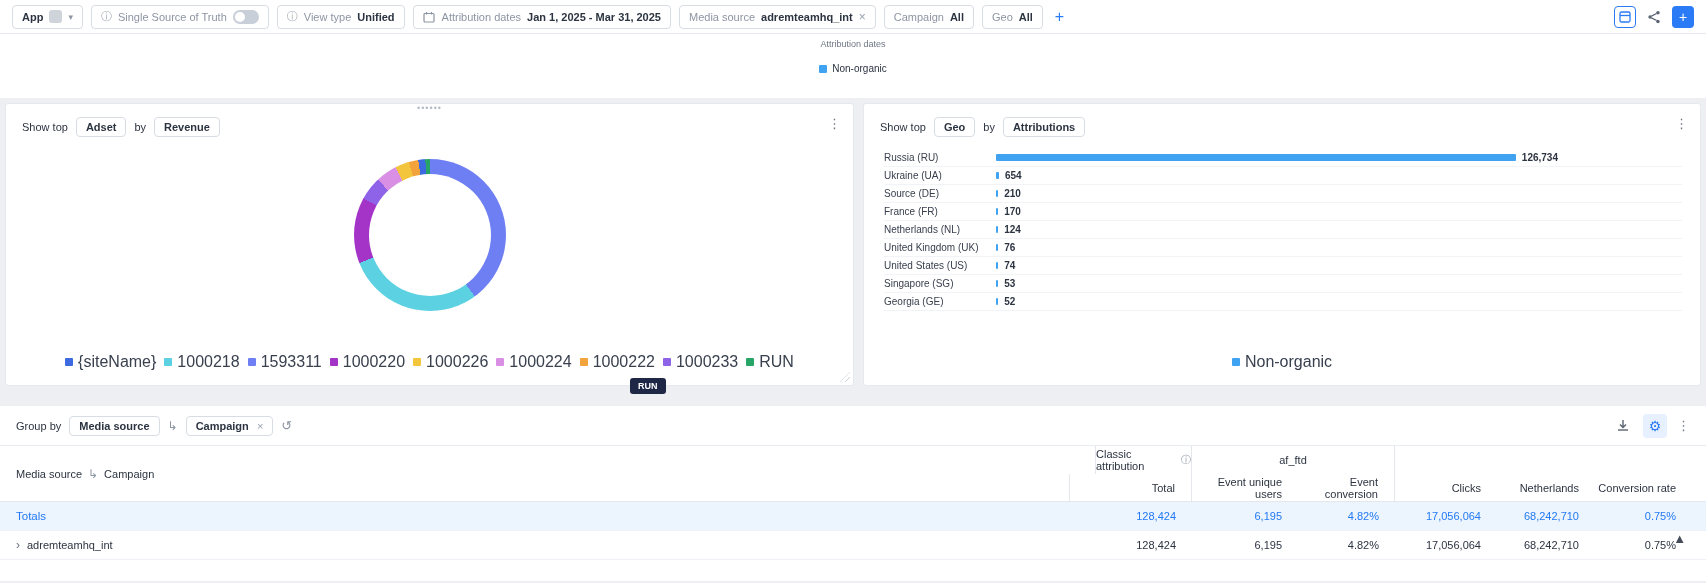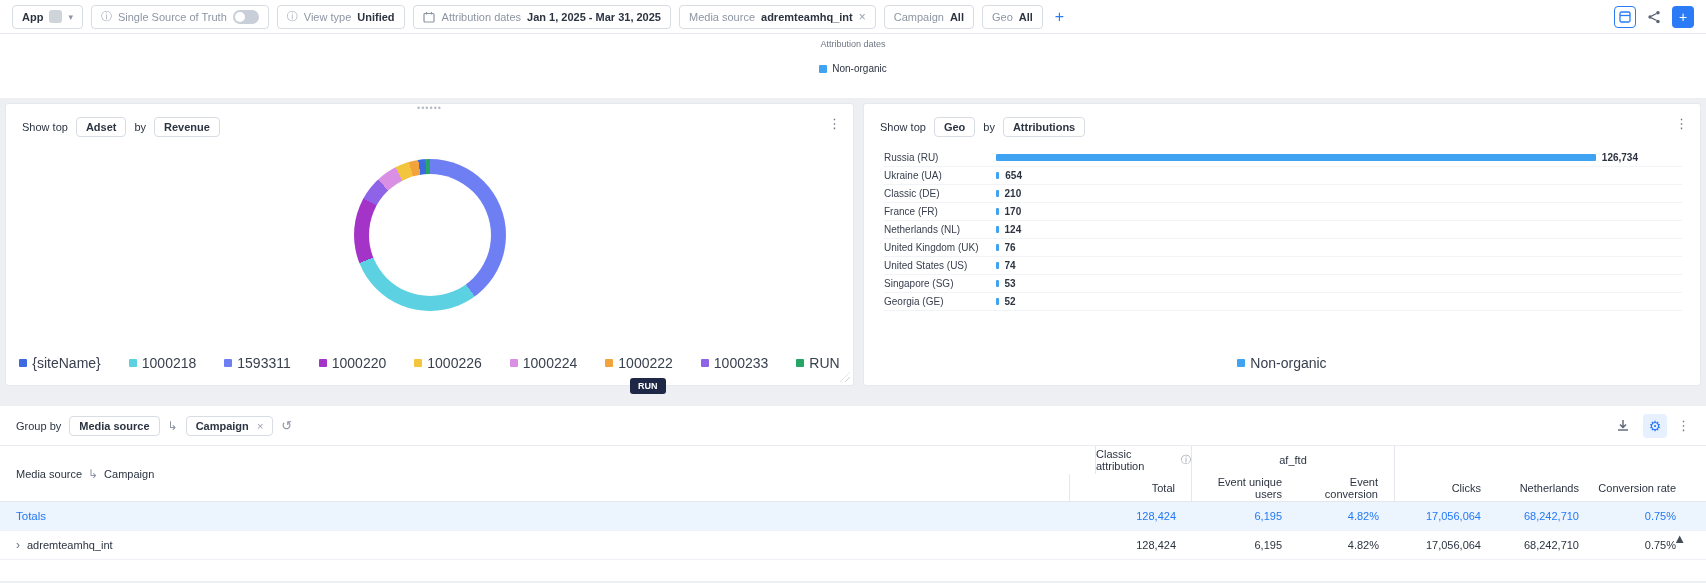--- a/index.html
+++ b/index.html
@@ -41,32 +41,32 @@
   .drag-dots { position:absolute; top:-1px; left:50%; transform:translateX(-50%);
     color:#b4bac4; font-size:9px; letter-spacing:1px; }
   .drag-dots::before { content:"\2022 \2022 \2022 \2022 \2022 \2022"; }
   .w-head { display:flex; align-items:center; gap:8px; padding:13px 16px 0; font-size:11px; }
   .dim-chip { border:1px solid #d8dde4; border-radius:4px; padding:3px 9px; font-size:11px; font-weight:700; background:#fff; cursor:pointer; }
   .kebab { position:absolute; top:12px; right:12px; color:#6e7684; font-size:13px; cursor:pointer; }
   .donut-area { display:flex; justify-content:center; margin-top:22px; }
   .donut { width:152px; height:152px; border-radius:50%; position:relative; }
   .donut::after { content:""; position:absolute; inset:15px; background:#fff; border-radius:50%; }
   .c-legend { position:absolute; bottom:14px; left:0; right:0; display:flex; justify-content:center;
-    gap:28px; font-size:14px; color:#39404e; align-items:center; }
+    gap:8px; font-size:16px; color:#39404e; align-items:center; }
   .pl-item { display:flex; gap:5px; align-items:center; }
   .resize { position:absolute; right:3px; bottom:3px; width:10px; height:10px;
     background:repeating-linear-gradient(-45deg, transparent 0 3px, #c7cdd5 3px 4px);
     clip-path:polygon(100% 0, 100% 100%, 0 100%); cursor:nwse-resize; }
   .tooltip { position:absolute; bottom:-9px; left:624px; background:#1f2747; color:#fff;
     font-size:9px; font-weight:700; padding:3px 8px; border-radius:3px; z-index:5; }
   
   .geo-chart { margin:12px 18px 0 20px; }
   .geo-row { display:flex; align-items:center; height:18px; border-bottom:1px solid #f1f3f7; }
   .geo-label { width:112px; font-size:10px; color:#39404e; flex:none; }
-  .geo-track { width:642px; flex:none; display:flex; align-items:center; }
+  .geo-track { width:562px; flex:none; display:flex; align-items:center; }
   .geo-bar { height:7px; border-radius:1px; min-width:2px; }
   .geo-val { margin-left:6px; font-size:10px; font-weight:600; color:#2c3441; white-space:nowrap; }
   
   .table-section { margin-top:20px; background:#fff; height:175px; position:relative; }
   .t-toolbar { display:flex; align-items:center; gap:8px; padding:0 16px; height:39px; }
   .g-label { font-size:11px; }
   .sub-arrow { color:#8d95a3; font-size:12px; }
   .hist { color:#8d95a3; font-size:13px; cursor:pointer; }
   .t-right { margin-left:auto; display:flex; gap:10px; align-items:center; }
   .gear-btn { width:24px; height:24px; background:#e7f0fe; border-radius:4px; color:#2b7bf7;
@@ -241,21 +241,21 @@
           </span>
         </div>
       <div class="geo-row">
           <span class="geo-label">Ukraine (UA)</span>
           <span class="geo-track">
             <span class="geo-bar" style="width: 0.516041%; background: rgb(63, 163, 241);"></span>
             <span class="geo-val">654</span>
           </span>
         </div>
       <div class="geo-row">
-          <span class="geo-label">Classic (DE)</span>
+          <span class="geo-label">Source (DE)</span>
           <span class="geo-track">
             <span class="geo-bar" style="width: 0.4%; background: rgb(63, 163, 241);"></span>
             <span class="geo-val">210</span>
           </span>
         </div>
       <div class="geo-row">
           <span class="geo-label">France (FR)</span>
           <span class="geo-track">
             <span class="geo-bar" style="width: 0.4%; background: rgb(63, 163, 241);"></span>
             <span class="geo-val">170</span>

